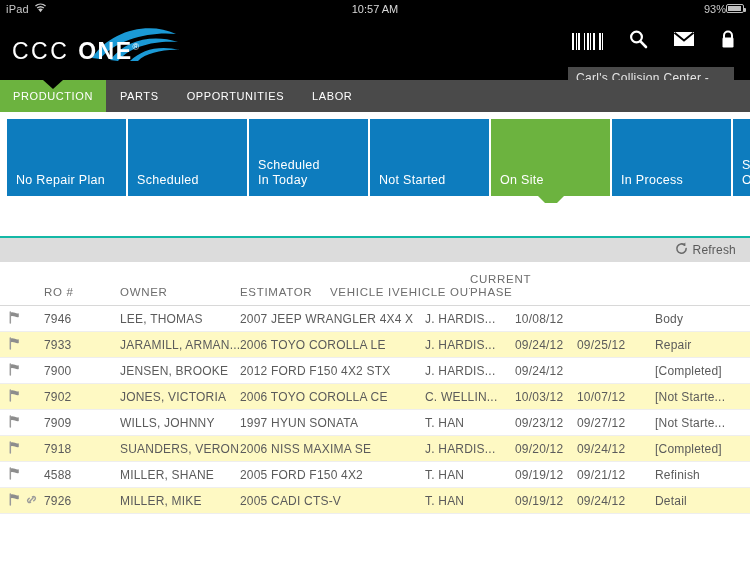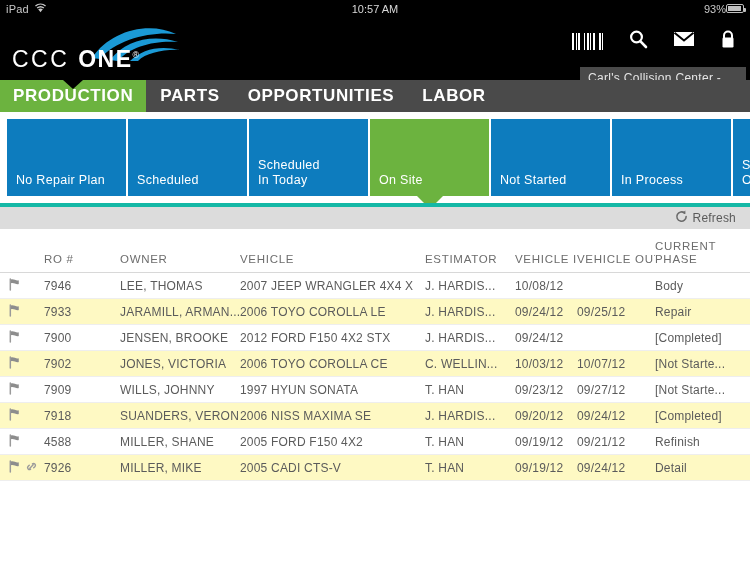--- a/index.html
+++ b/index.html
@@ -35,55 +35,55 @@
   .wifi{display:block;}
 
   
   .appbar{
     height:63px;background:#000;position:relative;
   }
   .logo{
     position:absolute;left:12px;top:8px;width:220px;height:52px;
   }
   .logo-text{
-    position:absolute;left:0;bottom:4px;
+    position:absolute;left:0;bottom:12px;
     color:#fff;font-size:23px;letter-spacing:2.5px;
     font-family:"Liberation Sans", sans-serif;
   }
   .logo-text .thin{font-weight:400;}
   .logo-text .bold{font-weight:700;letter-spacing:1.5px;}
   .logo-text .reg{font-size:9px;vertical-align:super;letter-spacing:0;}
   .logo-swoosh{position:absolute;left:78px;top:0px;}
 
   .hdr-icons{
     position:absolute;right:14px;top:12px;
     display:flex;align-items:center;gap:25px;
   }
   .hdr-icons .ic{display:block;cursor:pointer;}
   .barcode{display:flex;gap:1.5px;align-items:flex-end;height:17px;}
   .barcode span{display:block;background:#fff;width:2px;height:17px;}
   .barcode span.thin{width:1px;}
   .barcode span.gap{background:transparent;width:1px;}
 
   .orgbox{
-    position:absolute;right:4px;top:50px;
+    position:absolute;right:16px;top:50px;
     background:#4a4a4a;color:#e6e6e6;
     font-size:12px;padding:4px 8px 5px 8px;
     min-width:150px;letter-spacing:.3px;
     white-space:nowrap;
   }
 
   
   .navbar{
     height:32px;background:#4a4a4a;display:flex;align-items:stretch;
     position:relative;
   }
   .navtab{
     display:flex;align-items:center;padding:0 14px;
-    color:#ffffff;font-size:17px;font-weight:700;letter-spacing:.6px;
+    color:#ffffff;font-size:11px;font-weight:400;letter-spacing:.6px;
     cursor:pointer;
   }
   .navtab.active{background:#6cb33f;padding:0 13px;position:relative;}
   .navtab.active .caret{
     position:absolute;left:50%;top:0;transform:translateX(-50%);
     width:0;height:0;border-left:10px solid transparent;border-right:10px solid transparent;
     border-top:9px solid #000;
   }
 
   
@@ -104,23 +104,23 @@
   .tile.sel{background:#6cb33f;}
   .tile.sel .tcaret{
     position:absolute;left:50%;bottom:-13px;transform:translateX(-50%);
     width:0;height:0;border-left:13px solid transparent;border-right:13px solid transparent;
     border-top:13px solid #6cb33f;
   }
   .tile .lbl{white-space:pre-line;}
 
   
   .toolbar{
-    height:26px;background:#dcdcdc;border-top:4px solid #14b8a6;
+    height:26px;background:#dcdcdc;border-top:2px solid #14b8a6;
     display:flex;align-items:center;justify-content:flex-end;
-    padding-right:14px;box-sizing:border-box;
+    padding-right:14px;box-sizing:border-box;margin-top:33px;
   }
   .refresh{
     display:flex;align-items:center;gap:5px;
     color:#5a5a5a;font-size:12px;cursor:pointer;letter-spacing:.2px;
   }
 
   
   .table{width:100%;}
   .thead{
     display:flex;align-items:flex-end;
@@ -248,26 +248,26 @@
       <div class="tile">
         <span class="lbl">No Repair Plan</span>
       </div>
       <div class="tile">
         <span class="lbl">Scheduled</span>
       </div>
       <div class="tile">
         <span class="lbl">Scheduled
 In Today</span>
       </div>
+      <div class="tile">
+        <span class="lbl">Not Started</span>
+      </div>
       <div class="tile sel">
         <span class="lbl">On Site</span>
         <span class="tcaret"></span>
-      </div>
-      <div class="tile">
-        <span class="lbl">Not Started</span>
       </div>
       <div class="tile">
         <span class="lbl">In Process</span>
       </div>
       <div class="tile">
         <span class="lbl">Sc
 Ou</span>
       </div>
     </div>
   </div>
@@ -282,21 +282,20 @@
       </span>
       <span>Refresh</span>
     </div>
   </div>
 
   <div class="table">
     <div class="thead">
       <div class="cell c-flag"></div>
       <div class="cell c-ro">RO #</div>
       <div class="cell c-owner">OWNER</div>
-      <div class="cell c-veh">VEHICLE</div>
       <div class="cell c-est">ESTIMATOR</div>
       <div class="cell c-vin">VEHICLE IN</div>
       <div class="cell c-vout">VEHICLE OUT</div>
       <div class="cell c-phase">
         <span class="hdr2">CURRENT</span>
         <span class="hdr2">PHASE</span>
       </div>
     </div>
     <div id="tbody">
         <div class="row">

